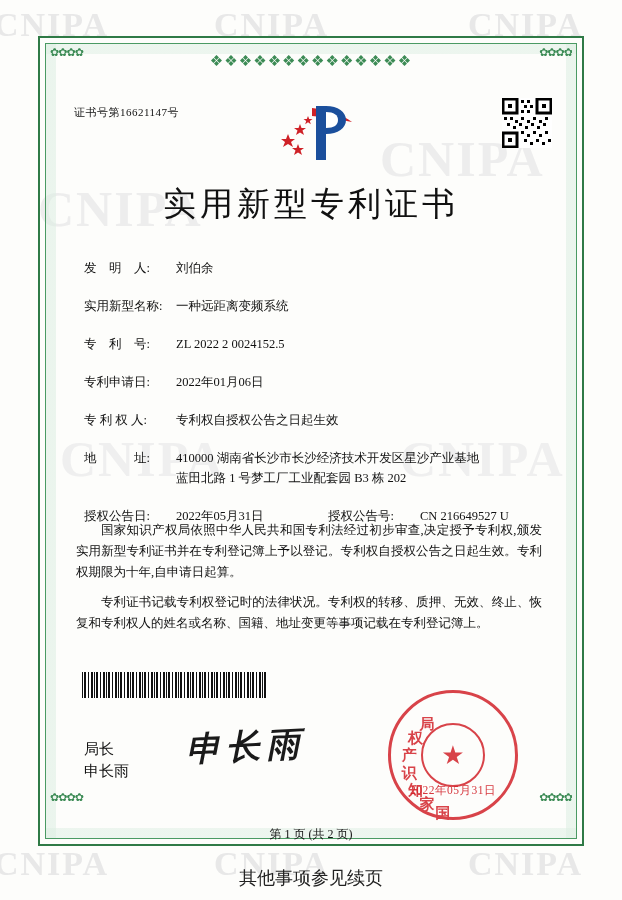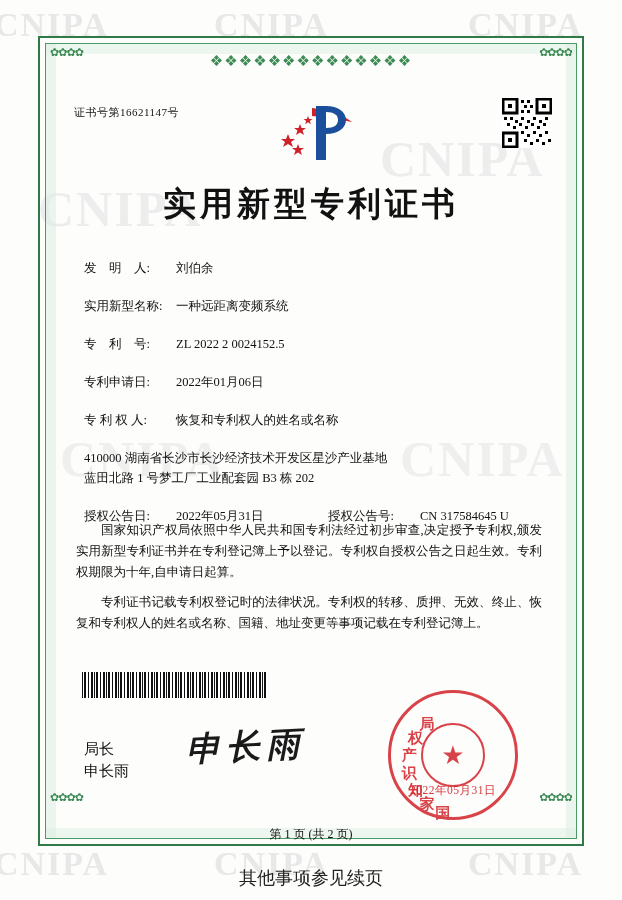--- a/index.html
+++ b/index.html
@@ -107,21 +107,21 @@
     position: absolute;
     left: 268px; top: 100px;
     width: 92px; height: 68px;
   }
 
   .title {
     position: absolute;
     left: 0; right: 0; top: 182px;
     text-align: center;
     font-size: 33px;
-    font-weight: bold;
+    font-weight: normal;
     letter-spacing: 4px;
     font-family: "Liberation Serif", "DejaVu Serif", serif;
   }
 
   
   .fields {
     position: absolute;
     left: 84px; top: 258px;
     width: 452px;
     font-size: 12.5px;
@@ -353,36 +353,37 @@
     <div class="frow">
       <div class="flabel">专　利　号:</div>
       <div class="fval">ZL 2022 2 0024152.5</div>
     </div>
     <div class="frow">
       <div class="flabel">专利申请日:</div>
       <div class="fval">2022年01月06日</div>
     </div>
     <div class="frow">
       <div class="flabel">专 利 权 人:</div>
-      <div class="fval">恢复和专利权人的姓名或名称</div>
-    </div>
-    <div class="frow">
+      <div class="fval">专利权自授权公告之日起生效</div>
+    </div>
+    <div class="frow">
+      <div class="flabel">地　　　址:</div>
       <div class="fval">
         <span class="line2">410000 湖南省长沙市长沙经济技术开发区星沙产业基地</span>
         <span class="line2">蓝田北路 1 号梦工厂工业配套园 B3 栋 202</span>
       </div>
     </div>
     <div class="row-inline">
       <div class="half-a">
         <div class="flabel">授权公告日:</div>
         <div class="fval">2022年05月31日</div>
       </div>
       <div class="half-b">
         <div class="flabel-b">授权公告号:</div>
-        <div class="fval">CN 317584645 U</div>
+        <div class="fval">CN 216649527 U</div>
       </div>
     </div>
   </div>
 
   <div class="para para1">
     <span class="indent">国家知识产权局依照中华人民共和国专利法经过初步审查,决定授予专利权,颁发实用新型专利证书并在专利登记簿上予以登记。专利权自授权公告之日起生效。专利权期限为十年,自申请日起算。</span>
   </div>
   <div class="para para2">
     <span class="indent">专利证书记载专利权登记时的法律状况。专利权的转移、质押、无效、终止、恢复和专利权人的姓名或名称、国籍、地址变更等事项记载在专利登记簿上。</span>
   </div>

